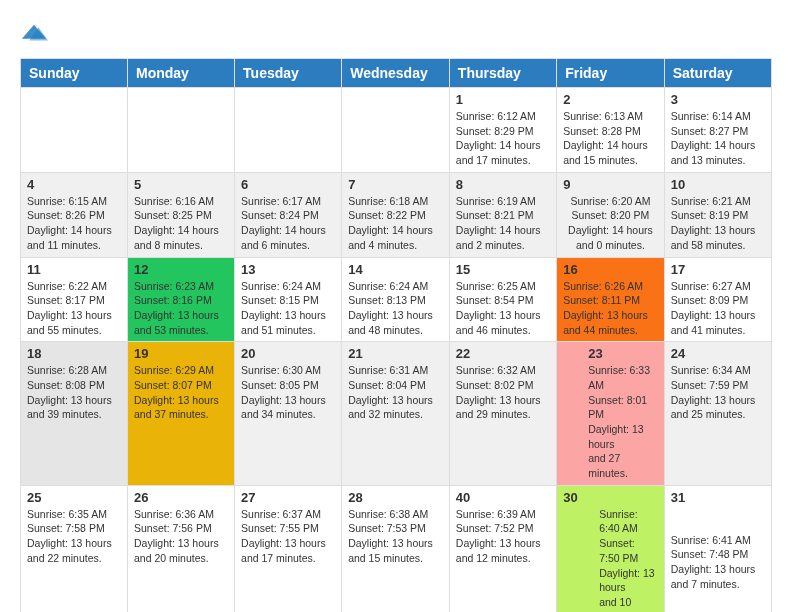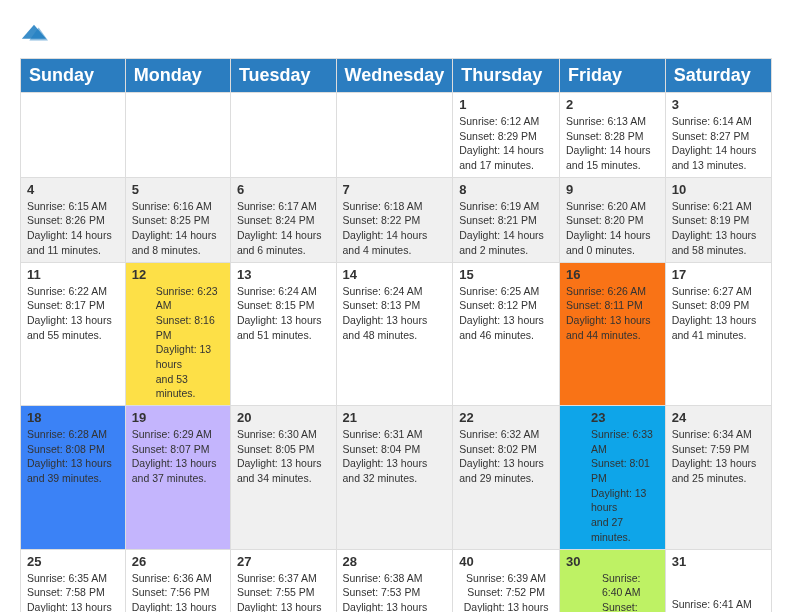--- a/index.html
+++ b/index.html
@@ -48,21 +48,21 @@
     }
     .calendar {
       width: 100%;
       border-collapse: collapse;
     }
     .calendar th {
       background: #2b7dc0;
       color: #fff;
       text-align: left;
       padding: 6px 8px;
-      font-size: 18px;
+      font-size: 14px;
       font-weight: bold;
       border: 1px solid #ddd;
     }
     .calendar td {
       border: 1px solid #ddd;
       vertical-align: top;
       padding: 4px 6px;
       width: 108px;
       min-height: 80px;
       font-size: 10.5px;
@@ -180,44 +180,44 @@
         </td>
         <td style="background: rgb(240, 240, 240);">
           <span class="day-num">8</span>
           <div class="cell-content" style="white-space: pre-line;">Sunrise: 6:19 AM
 Sunset: 8:21 PM
 Daylight: 14 hours
 and 2 minutes.</div>
         </td>
         <td style="background: rgb(240, 240, 240);">
           <span class="day-num">9</span>
-          <div class="cell-content" style="white-space: pre-line;">Sunrise: 6:20 AM
+          <div class="cell-content" style="white-space: pre-line; text-align: center;">Sunrise: 6:20 AM
 Sunset: 8:20 PM
 Daylight: 14 hours
 and 0 minutes.</div>
         </td>
         <td style="background: rgb(240, 240, 240);">
           <span class="day-num">10</span>
           <div class="cell-content" style="white-space: pre-line;">Sunrise: 6:21 AM
 Sunset: 8:19 PM
 Daylight: 13 hours
 and 58 minutes.</div>
         </td>
       </tr>
       <tr>
         <td style="background: rgb(255, 255, 255);">
           <span class="day-num">11</span>
           <div class="cell-content" style="white-space: pre-line;">Sunrise: 6:22 AM
 Sunset: 8:17 PM
 Daylight: 13 hours
 and 55 minutes.</div>
         </td>
-        <td style="background: #fde047;">
+        <td style="background: #22c55e;">
           <span class="day-num">12</span>
-          <div class="cell-content" style="white-space: pre-line; margin-left: 24px;">Sunrise: 6:23 AM
+          <div class="cell-content" style="white-space: pre-line;">Sunrise: 6:23 AM
 Sunset: 8:16 PM
 Daylight: 13 hours
 and 53 minutes.</div>
         </td>
         <td style="background: rgb(255, 255, 255);">
           <span class="day-num">13</span>
           <div class="cell-content" style="white-space: pre-line;">Sunrise: 6:24 AM
 Sunset: 8:15 PM
 Daylight: 13 hours
 and 51 minutes.</div>
@@ -225,48 +225,48 @@
         <td style="background: rgb(255, 255, 255);">
           <span class="day-num">14</span>
           <div class="cell-content" style="white-space: pre-line;">Sunrise: 6:24 AM
 Sunset: 8:13 PM
 Daylight: 13 hours
 and 48 minutes.</div>
         </td>
         <td style="background: rgb(255, 255, 255);">
           <span class="day-num">15</span>
           <div class="cell-content" style="white-space: pre-line;">Sunrise: 6:25 AM
-Sunset: 8:12 PM
+Sunset: 8:54 PM
 Daylight: 13 hours
 and 46 minutes.</div>
         </td>
         <td style="background: #f97316;">
           <span class="day-num">16</span>
           <div class="cell-content" style="white-space: pre-line;">Sunrise: 6:26 AM
 Sunset: 8:11 PM
 Daylight: 13 hours
 and 44 minutes.</div>
         </td>
         <td style="background: rgb(255, 255, 255);">
           <span class="day-num">17</span>
           <div class="cell-content" style="white-space: pre-line;">Sunrise: 6:27 AM
 Sunset: 8:09 PM
 Daylight: 13 hours
 and 41 minutes.</div>
         </td>
       </tr>
       <tr>
-        <td style="background: #3b82f6;">
+        <td style="background: #e5e5e5;">
           <span class="day-num">18</span>
           <div class="cell-content" style="white-space: pre-line;">Sunrise: 6:28 AM
 Sunset: 8:08 PM
 Daylight: 13 hours
 and 39 minutes.</div>
         </td>
-        <td style="background: #c4b5fd;">
+        <td style="background: #eab308;">
           <span class="day-num">19</span>
           <div class="cell-content" style="white-space: pre-line;">Sunrise: 6:29 AM
 Sunset: 8:07 PM
 Daylight: 13 hours
 and 37 minutes.</div>
         </td>
         <td style="background: rgb(240, 240, 240);">
           <span class="day-num">20</span>
           <div class="cell-content" style="white-space: pre-line;">Sunrise: 6:30 AM
 Sunset: 8:05 PM
@@ -280,21 +280,21 @@
 Daylight: 13 hours
 and 32 minutes.</div>
         </td>
         <td style="background: rgb(240, 240, 240);">
           <span class="day-num">22</span>
           <div class="cell-content" style="white-space: pre-line;">Sunrise: 6:32 AM
 Sunset: 8:02 PM
 Daylight: 13 hours
 and 29 minutes.</div>
         </td>
-        <td style="background: #0ea5e9; padding-left: 31px;">
+        <td style="background: #fca5a5; padding-left: 31px;">
           <span class="day-num">23</span>
           <div class="cell-content" style="white-space: pre-line;">Sunrise: 6:33 AM
 Sunset: 8:01 PM
 Daylight: 13 hours
 and 27 minutes.</div>
         </td>
         <td style="background: rgb(240, 240, 240); margin-left: 48px;">
           <span class="day-num">24</span>
           <div class="cell-content" style="white-space: pre-line;">Sunrise: 6:34 AM
 Sunset: 7:59 PM
@@ -326,21 +326,21 @@
         </td>
         <td style="background: rgb(255, 255, 255);">
           <span class="day-num">28</span>
           <div class="cell-content" style="white-space: pre-line;">Sunrise: 6:38 AM
 Sunset: 7:53 PM
 Daylight: 13 hours
 and 15 minutes.</div>
         </td>
         <td style="background: rgb(255, 255, 255);">
           <span class="day-num">40</span>
-          <div class="cell-content" style="white-space: pre-line; text-align: center;">Sunrise: 6:39 AM
+          <div class="cell-content" style="white-space: pre-line;">Sunrise: 6:39 AM
 Sunset: 7:52 PM
 Daylight: 13 hours
 and 12 minutes.</div>
         </td>
         <td style="background: #bef264;">
           <span class="day-num">30</span>
           <div class="cell-content" style="white-space: pre-line; margin-left: 36px;">Sunrise: 6:40 AM
 Sunset: 7:50 PM
 Daylight: 13 hours
 and 10 minutes.</div>

